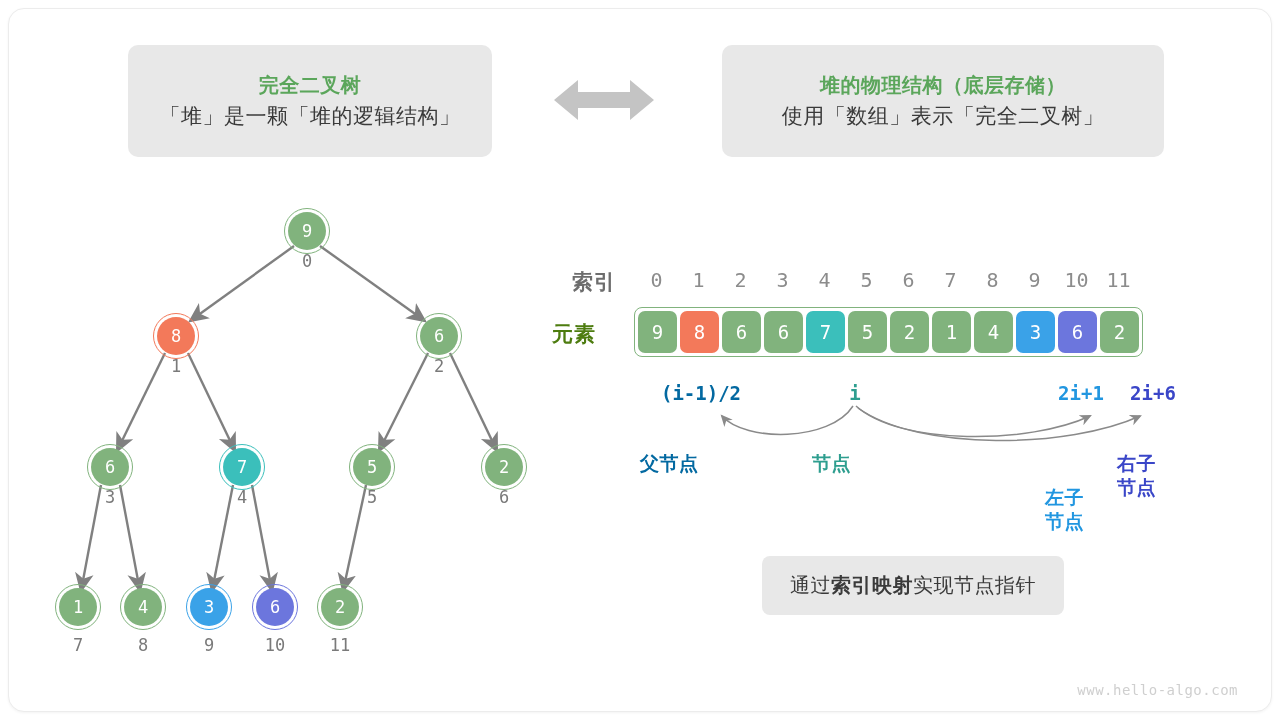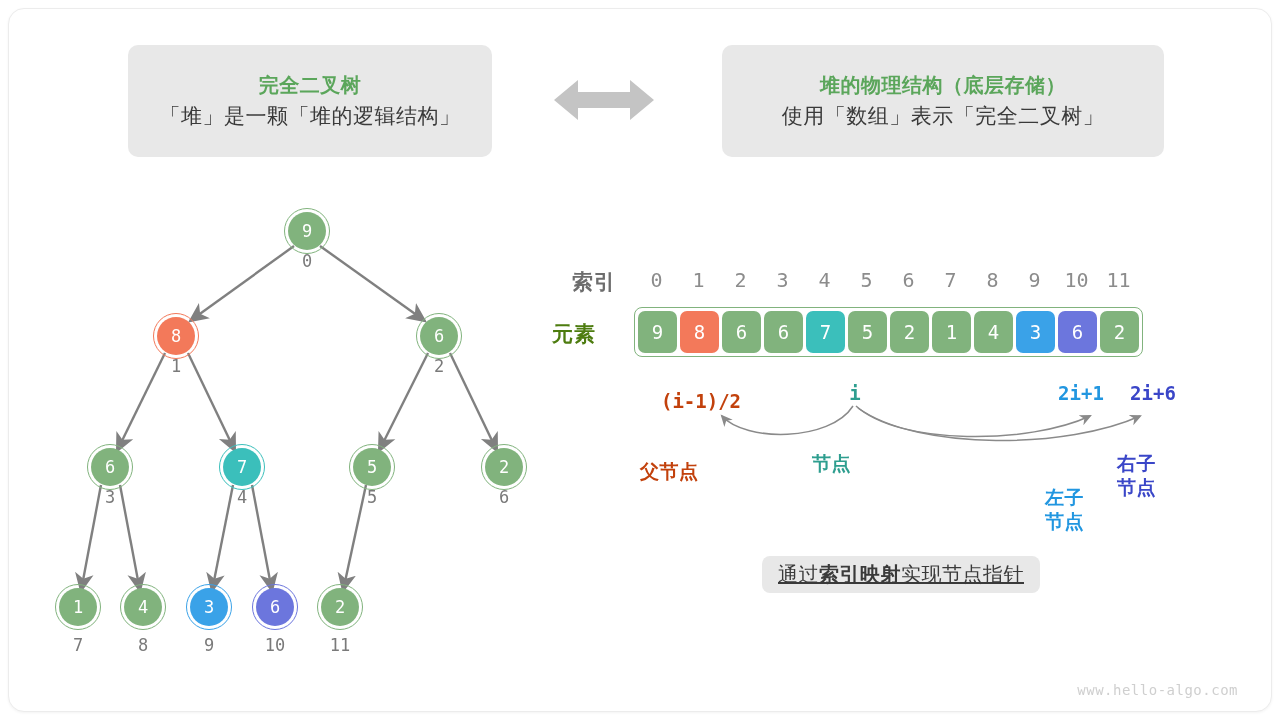--- a/index.html
+++ b/index.html
@@ -185,49 +185,48 @@
     text-align: center;
   }
   .role {
     position: absolute;
     font-size: 19px;
     font-weight: bold;
     white-space: nowrap;
     letter-spacing: 0.5px;
     line-height: 24px;
   }
-  .col-parent { color: #c2410c; margin-top: 8px; }
+  .col-parent { color: #0369a1; }
   .col-self   { color: #2e9e8f; }
   .col-left   { color: #2196e0; }
   .col-right  { color: #3a46c8; }
 
   #arrows-svg {
     position: absolute;
     left: 640px;
     top: 398px;
     width: 580px;
     height: 70px;
   }
 
   
   #caption {
     position: absolute;
     left: 762px;
     top: 556px;
-    height: 37px;
-    padding: 0 16px;
+    height: 59px;
+    padding: 0 28px;
     background: #e8e8e8;
     border-radius: 8px;
     display: flex;
     align-items: center;
     justify-content: center;
     color: #3a3a3a;
     font-size: 20px;
     letter-spacing: 0.5px;
-    text-decoration: underline;
   }
   #caption b { font-weight: bold; }
 
   #watermark {
     position: absolute;
     right: 42px;
     bottom: 22px;
     color: #cfcfcf;
     font-size: 14px;
     font-family: "DejaVu Sans Mono", "Liberation Mono", monospace;

